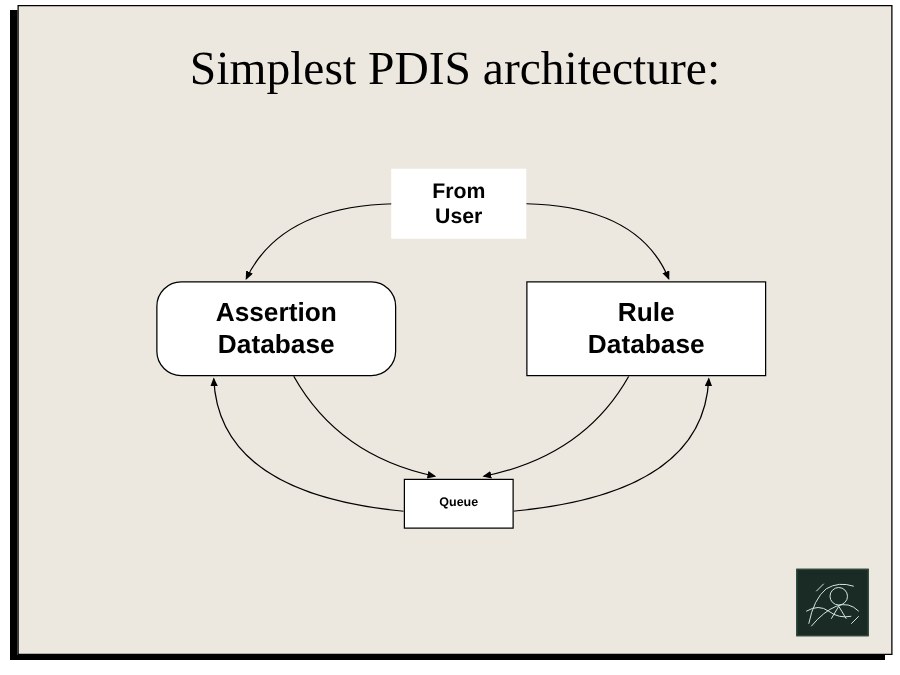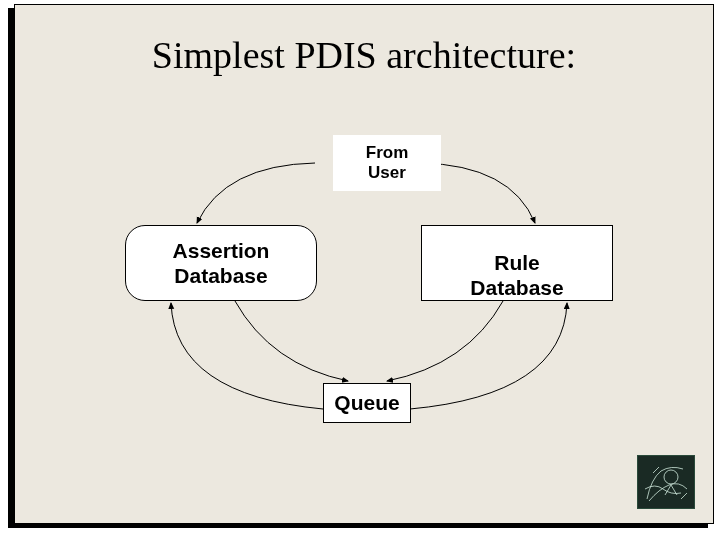--- a/index.html
+++ b/index.html
@@ -44,42 +44,41 @@
     background: #ffffff;
     border: 1px solid #000;
     display: flex;
     align-items: center;
     justify-content: center;
     text-align: center;
     font-family: Arial, Helvetica, sans-serif;
     font-weight: bold;
     line-height: 1.2;
   }
-  .box.noborder { border: none; margin-left: 20px; }
+  .box.noborder { border: none; }
   .from-user {
     left: 298px; top: 130px;
     width: 108px; height: 56px;
     font-size: 17px;
   }
   .assertion-db {
     left: 110px; top: 220px;
     width: 190px; height: 74px;
     font-size: 21px;
     border-radius: 20px;
   }
   .rule-db {
     left: 406px; top: 220px;
     width: 190px; height: 74px;
     font-size: 21px;
-    align-items: flex-end;
   }
   .queue {
     left: 308px; top: 378px;
     width: 86px; height: 38px;
-    font-size: 21px;
+    font-size: 10px;
   }
   svg.arrows {
     position: absolute;
     left: 0; top: 0;
     width: 698px; height: 518px;
     pointer-events: none;
   }
   .corner-icon {
     position: absolute;
     right: 18px;

